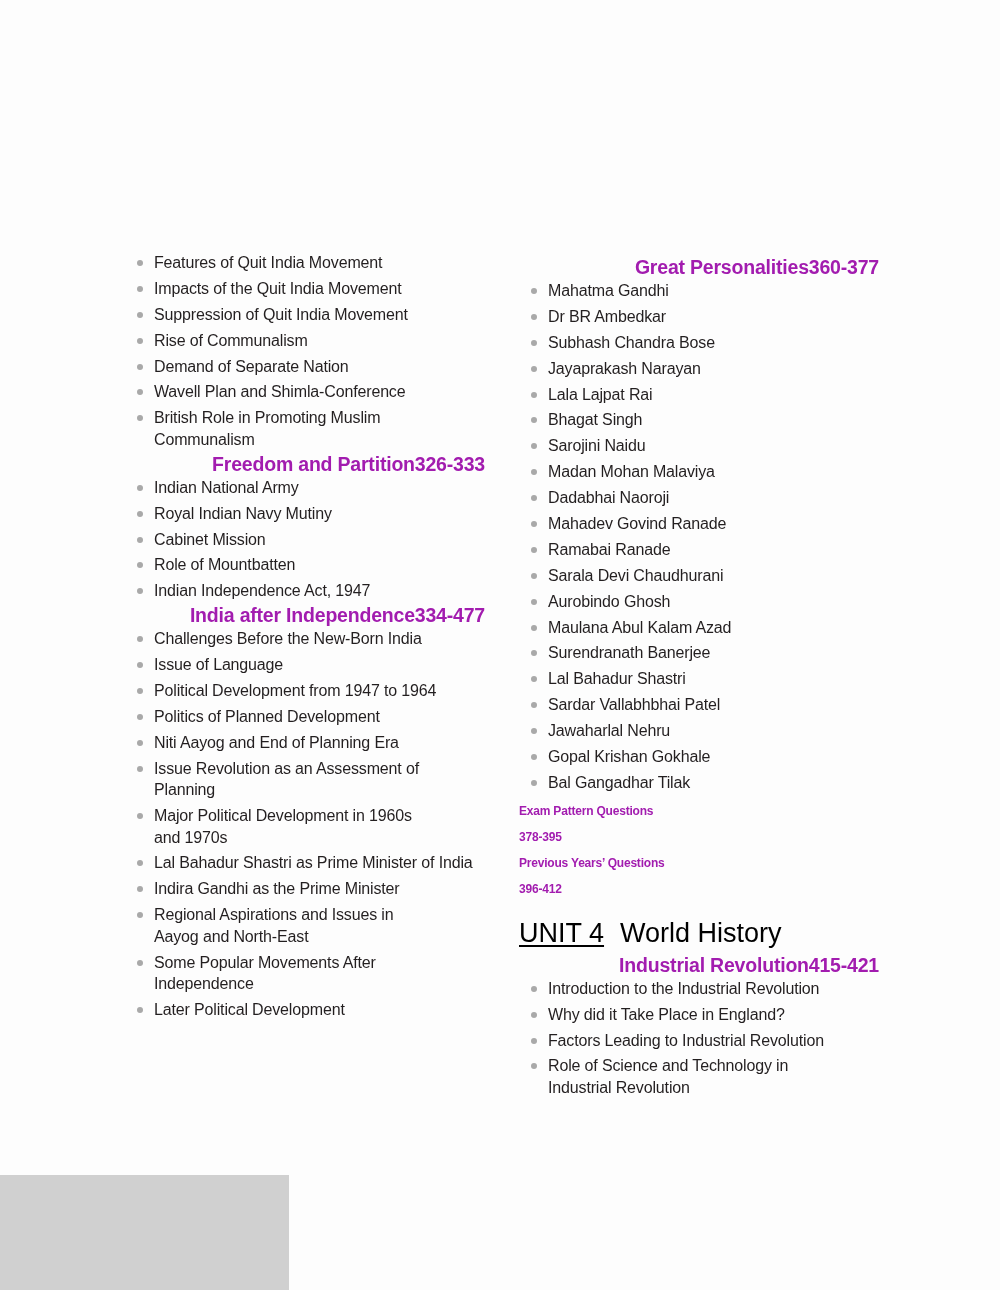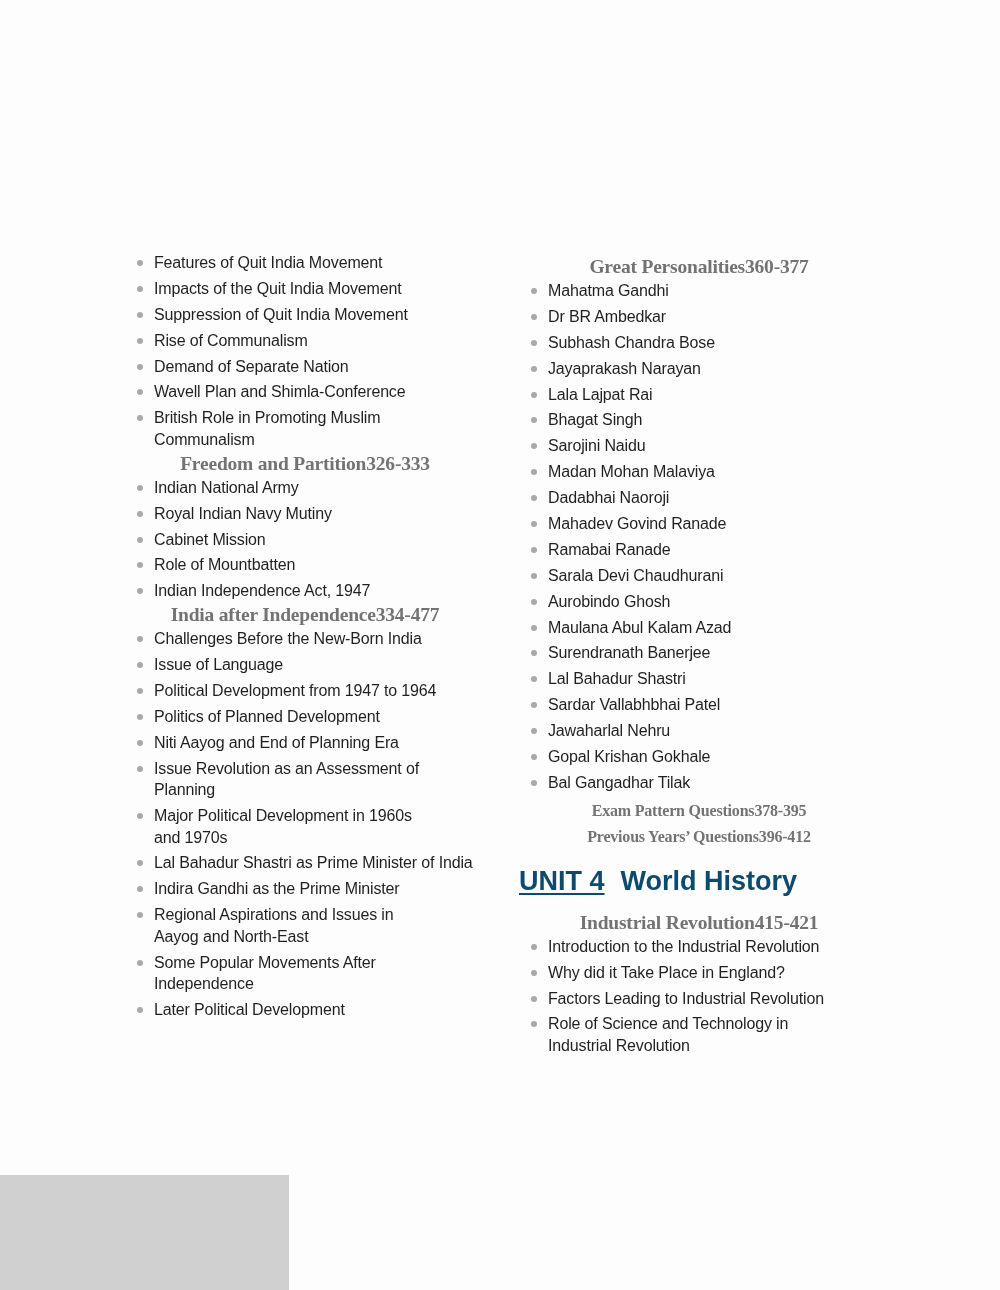--- a/index.html
+++ b/index.html
@@ -6,39 +6,39 @@
     body {
       width: 1000px; height: 1290px; position: relative; overflow: hidden;
       background: #fdfdfd;
       font-family: "Liberation Sans", "DejaVu Sans", sans-serif;
       color: #231f20;
     }
     .col { position: absolute; top: 252px; }
     .col-left { left: 125px; width: 360px; }
     .col-right { left: 519px; width: 360px; top: 254px; }
     .section-head {
-      display: flex; justify-content: center; align-items: baseline;
-      font-weight: bold; color: #737373; font-size: 19.5px;
-      line-height: 26px; letter-spacing: -0.2px; font-family: Liberation Serif, serif;
+      display: flex; justify-content: flex-end; align-items: baseline;
+      font-weight: bold; color: #a21caf; font-size: 19.5px;
+      line-height: 26px; letter-spacing: -0.2px;
     }
-    .section-head.small { font-size: 16px; line-height: 26px; }
+    .section-head.small { font-size: 12px; line-height: 26px; flex-direction: column; }
     ul { list-style: none; margin: 0; padding: 0; }
     li {
       position: relative; padding-left: 29px;
       font-size: 16px; line-height: 21.5px; margin-bottom: 4.4px;
       letter-spacing: -0.15px;
     }
     li::before {
       content: ""; position: absolute; left: 12px; top: 8px;
       width: 6px; height: 6px; border-radius: 50%; background: #a9a9a9;
     }
     .unit-head {
       display: flex; align-items: baseline; gap: 16px;
-      font-weight: bold; font-size: 27px; line-height: 34px;
-      margin-top: 14px; margin-bottom: 12px; color: #0c4a6e;
+      font-weight: normal; font-size: 27px; line-height: 34px;
+      margin-top: 14px; margin-bottom: 2px; color: #000000;
     }
     .unit-num { text-decoration: underline; text-decoration-thickness: 2px; text-underline-offset: 3px; }
     .gray-box {
       position: absolute; left: 0; top: 1175px; width: 289px; height: 115px;
       background: #d0d0d0;
     }
   </style>
 </head>
 <body>
 

